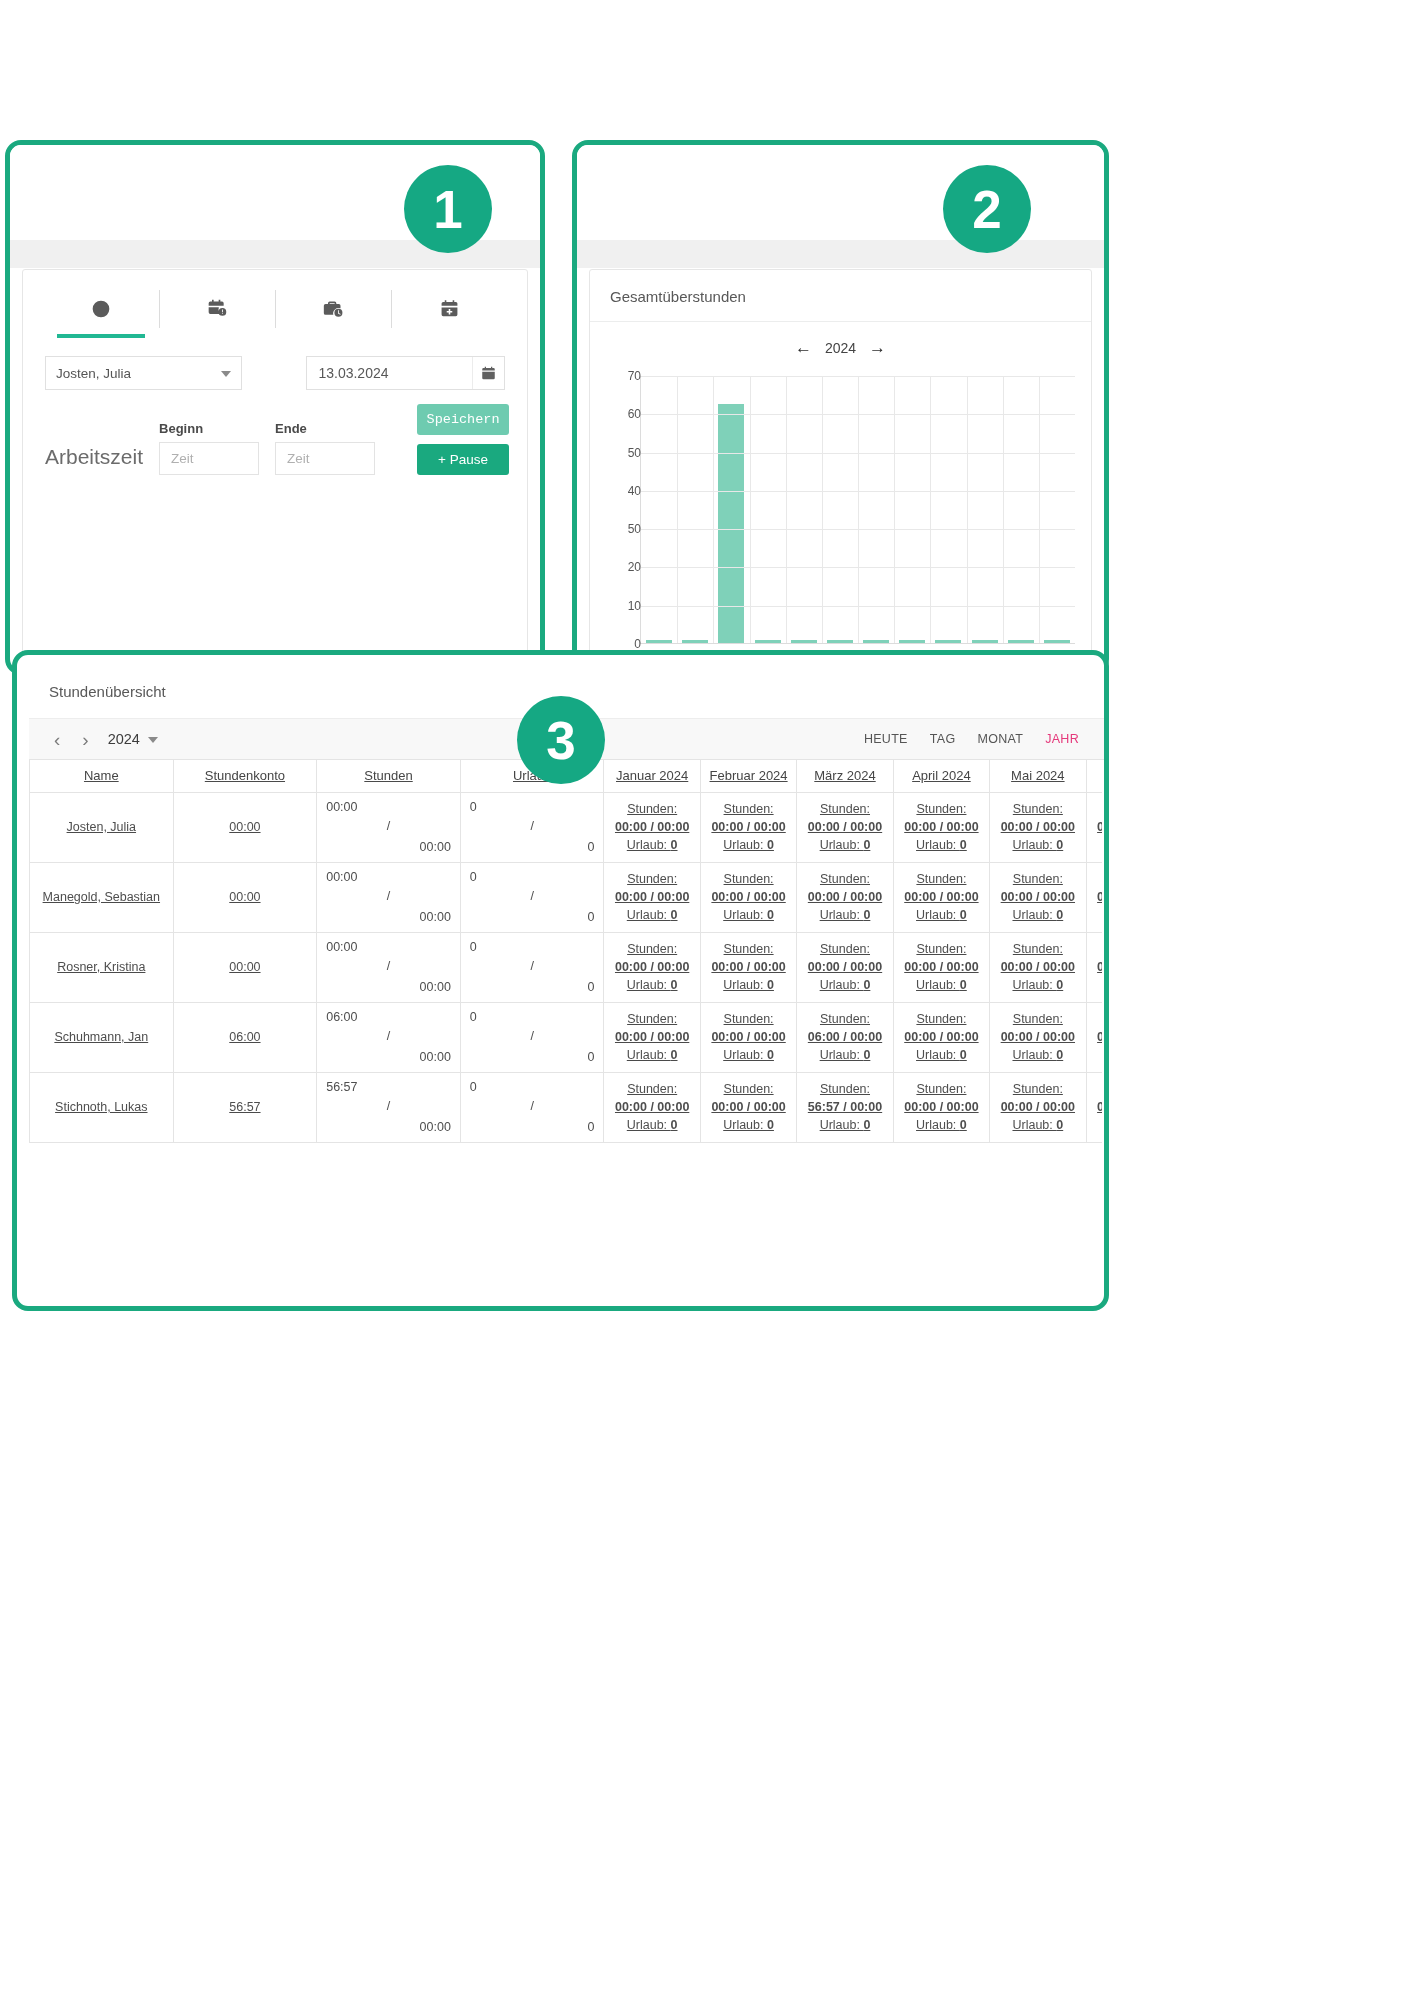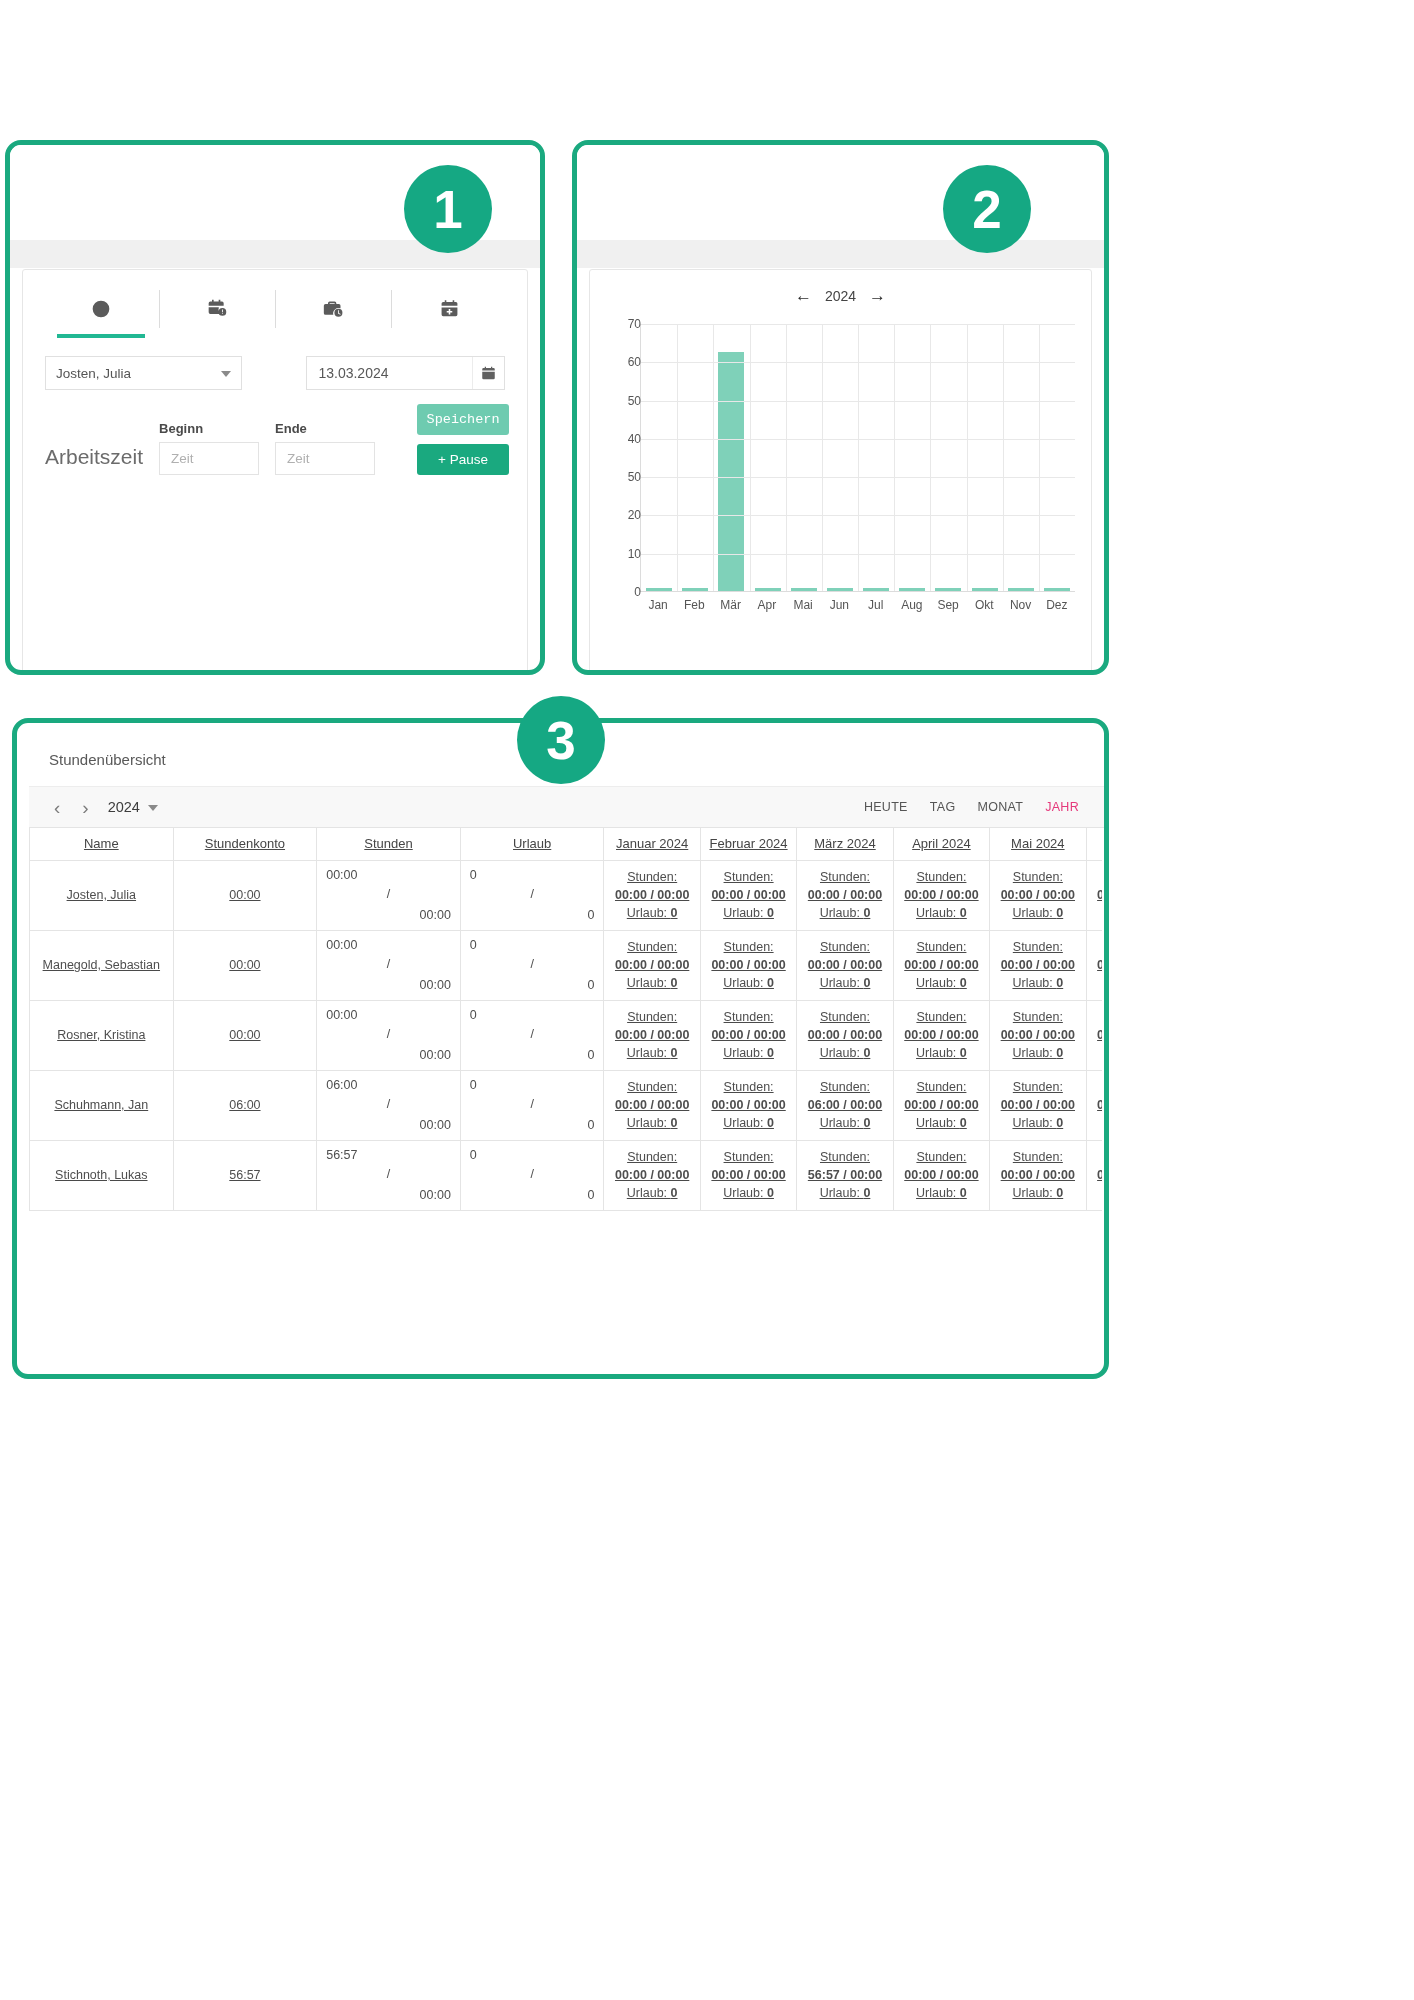--- a/index.html
+++ b/index.html
@@ -15,21 +15,21 @@
   
   .frame {
     position: absolute;
     border: 5px solid #1aa97f;
     border-radius: 16px;
     background: #ffffff;
     overflow: hidden;
   }
   #frame1 { left: 5px;   top: 140px; width: 540px;  height: 535px; }
   #frame2 { left: 572px; top: 140px; width: 537px;  height: 535px; }
-  #frame3 { left: 12px;  top: 718px; width: 1097px; height: 661px; padding-left: 42px; }
+  #frame3 { left: 12px;  top: 650px; width: 1097px; height: 661px; padding-left: 42px; }
 
   .badge {
     position: absolute;
     width: 88px; height: 88px;
     border-radius: 50%;
     background: #15a883;
     color: #fff;
     font-size: 53px;
     font-weight: bold;
     display: flex; align-items: center; justify-content: center;
@@ -267,20 +267,21 @@
       </div>
     </div>
   </div>
   <div class="badge" id="badge1">1</div>
 
   <div class="frame" id="frame2">
     <div class="white-top"></div>
     <div class="grey-band"></div>
     <div id="p2-inner">
       <div class="card" style="height:424px;">
+        <div class="card-title">Gesamtüberstunden</div>
 
         <div class="yr-nav">
           <span class="arw">←</span>
           <span>2024</span>
           <span class="arw">→</span>
         </div>
 
         <div class="chart-wrap">
           <div class="plot" id="plot">
             <div class="bars" id="bars">

